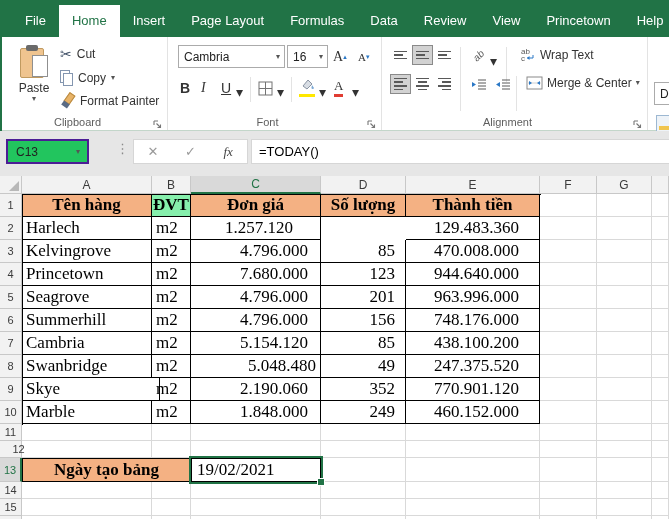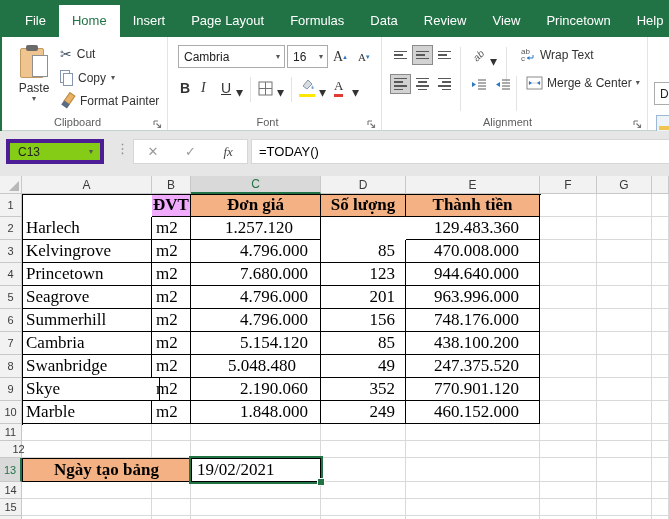--- a/index.html
+++ b/index.html
@@ -62,21 +62,21 @@
   .ori{color:#595959;font-size:10px;transform:rotate(-45deg);font-style:italic;}
 
   
   .numpart{position:absolute;left:654px;top:45px;width:40px;height:23px;background:#fff;
            border:1px solid #ababab;font-size:12px;color:#222;display:flex;align-items:center;padding-left:5px;box-sizing:border-box;}
   .numicon{position:absolute;left:656px;top:78px;width:20px;height:16px;background:#eef3f8;border:1px solid #9db8d2;}
   .numicon i{position:absolute;left:2px;bottom:2px;width:10px;height:4px;background:#f0c54f;}
 
   
   .fbar{position:absolute;left:0;top:131px;width:669px;height:45px;background:#e6e6e6;}
-  .namebox{position:absolute;left:6px;top:8px;width:98px;height:25px;background:#84cc16;border:4px solid #4c1d95;
+  .namebox{position:absolute;left:6px;top:8px;width:83px;height:25px;background:#22c55e;border:2px solid #4c1d95;
            box-sizing:border-box;display:flex;align-items:center;}
   .namebox .val{font-size:12px;color:#222;padding-left:8px;}
   .namebox .nc{margin-left:auto;width:18px;text-align:center;color:#555;font-size:8px;}
   .dots{position:absolute;left:116px;top:10px;color:#8a8a8a;font-size:13px;letter-spacing:0;}
   .fxgrp{position:absolute;left:133px;top:8px;width:115px;height:25px;background:#fff;border:1px solid #d6d6d6;
          box-sizing:border-box;display:flex;align-items:center;}
   .fxgrp .b{flex:1;text-align:center;font-size:13px;color:#9a9a9a;}
   .fxgrp .fx{color:#444;font-family:"Liberation Serif",serif;font-style:italic;}
   .finput{position:absolute;left:251px;top:8px;right:0;height:25px;background:#fff;border:1px solid #d6d6d6;
           border-right:none;box-sizing:border-box;display:flex;align-items:center;}
@@ -366,21 +366,22 @@
       <div class="rhead" style="left: 0px; top: 156px; width: 22px; height: 23px;">7</div>
       <div class="rhead" style="left: 0px; top: 179px; width: 22px; height: 23px;">8</div>
       <div class="rhead" style="left: 0px; top: 202px; width: 22px; height: 23px;">9</div>
       <div class="rhead" style="left: 0px; top: 225px; width: 22px; height: 23px;">10</div>
       <div class="rhead" style="left: 0px; top: 248px; width: 22px; height: 17px;">11</div>
       <div class="rhead" style="left: 0px; top: 265px; width: 22px; height: 17px; padding-left: 16px;">12</div>
       <div class="rhead selr" style="left: 0px; top: 282px; width: 22px; height: 24px;">13</div>
       <div class="rhead" style="left: 0px; top: 306px; width: 22px; height: 17px;">14</div>
       <div class="rhead" style="left: 0px; top: 323px; width: 22px; height: 17px;">15</div>
       <div class="rhead" style="left: 0px; top: 340px; width: 22px; height: 17px;">16</div>
-      <div class="cell tbl th" style="left: 152px; top: 18px; width: 39px; height: 23px; background: #f0abfc;">ĐVT</div>
+      <div class="cell tbl th" style="left: 22px; top: 18px; width: 130px; height: 23px; background: rgb(244, 177, 131);">Tên hàng</div>
+      <div class="cell tbl th" style="left: 152px; top: 18px; width: 39px; height: 23px; background: #86efac;">ĐVT</div>
       <div class="cell tbl th" style="left: 191px; top: 18px; width: 130px; height: 23px; background: rgb(244, 177, 131);">Đơn giá</div>
       <div class="cell tbl th" style="left: 321px; top: 18px; width: 85px; height: 23px; background: rgb(244, 177, 131);">Số lượng</div>
       <div class="cell tbl th" style="left: 406px; top: 18px; width: 134px; height: 23px; background: rgb(244, 177, 131);">Thành tiền</div>
       <div class="cell" style="left: 540px; top: 18px; width: 57px; height: 23px;"></div>
       <div class="cell" style="left: 597px; top: 18px; width: 55px; height: 23px;"></div>
       <div class="cell" style="left: 652px; top: 18px; width: 17px; height: 23px;"></div>
       <div class="cell tbl left" style="left: 22px; top: 41px; width: 130px; height: 23px;">Harlech</div>
       <div class="cell tbl left" style="left: 152px; top: 41px; width: 39px; height: 23px;">m2</div>
       <div class="cell tbl right" style="left: 191px; top: 41px; width: 130px; height: 23px; padding-right: 27px;">1.257.120</div>
       <div class="cell tbl right" style="left: 406px; top: 41px; width: 134px; height: 23px; padding-right: 20px;">129.483.360</div>
@@ -422,21 +423,21 @@
       <div class="cell tbl left" style="left: 22px; top: 156px; width: 130px; height: 23px;">Cambria</div>
       <div class="cell tbl left" style="left: 152px; top: 156px; width: 39px; height: 23px;">m2</div>
       <div class="cell tbl right" style="left: 191px; top: 156px; width: 130px; height: 23px; padding-right: 12px;">5.154.120</div>
       <div class="cell tbl right" style="left: 321px; top: 156px; width: 85px; height: 23px; padding-right: 10px;">85</div>
       <div class="cell tbl right" style="left: 406px; top: 156px; width: 134px; height: 23px; padding-right: 20px;">438.100.200</div>
       <div class="cell" style="left: 540px; top: 156px; width: 57px; height: 23px;"></div>
       <div class="cell" style="left: 597px; top: 156px; width: 55px; height: 23px;"></div>
       <div class="cell" style="left: 652px; top: 156px; width: 17px; height: 23px;"></div>
       <div class="cell tbl left" style="left: 22px; top: 179px; width: 130px; height: 23px;">Swanbridge</div>
       <div class="cell tbl left" style="left: 152px; top: 179px; width: 39px; height: 23px;">m2</div>
-      <div class="cell tbl right" style="left: 191px; top: 179px; width: 130px; height: 23px; padding-right: 24px;">5.048.480</div>
+      <div class="cell tbl right" style="left: 191px; top: 179px; width: 130px; height: 23px; padding-right: 4px;">5.048.480</div>
       <div class="cell tbl right" style="left: 321px; top: 179px; width: 85px; height: 23px; padding-right: 10px;">49</div>
       <div class="cell tbl right" style="left: 406px; top: 179px; width: 134px; height: 23px; padding-right: 20px;">247.375.520</div>
       <div class="cell" style="left: 540px; top: 179px; width: 57px; height: 23px;"></div>
       <div class="cell" style="left: 597px; top: 179px; width: 55px; height: 23px;"></div>
       <div class="cell" style="left: 652px; top: 179px; width: 17px; height: 23px;"></div>
       <div class="cell tbl left" style="left: 22px; top: 202px; width: 138px; height: 23px;">Skye</div>
       <div class="cell tbl left" style="left: 152px; top: 202px; width: 39px; height: 23px;">m2</div>
       <div class="cell tbl right" style="left: 191px; top: 202px; width: 130px; height: 23px; padding-right: 12px;">2.190.060</div>
       <div class="cell tbl right" style="left: 321px; top: 202px; width: 85px; height: 23px; padding-right: 10px;">352</div>
       <div class="cell tbl right" style="left: 406px; top: 202px; width: 134px; height: 23px; padding-right: 20px;">770.901.120</div>

